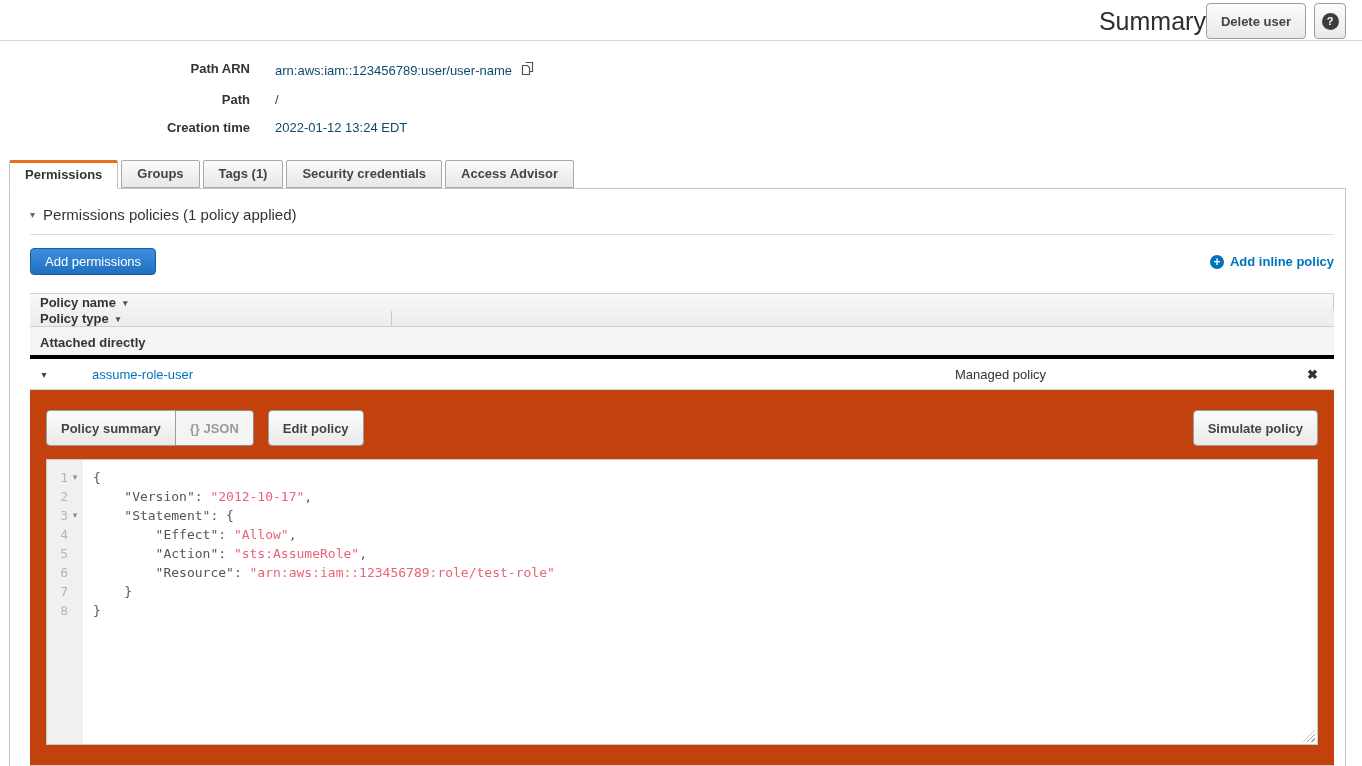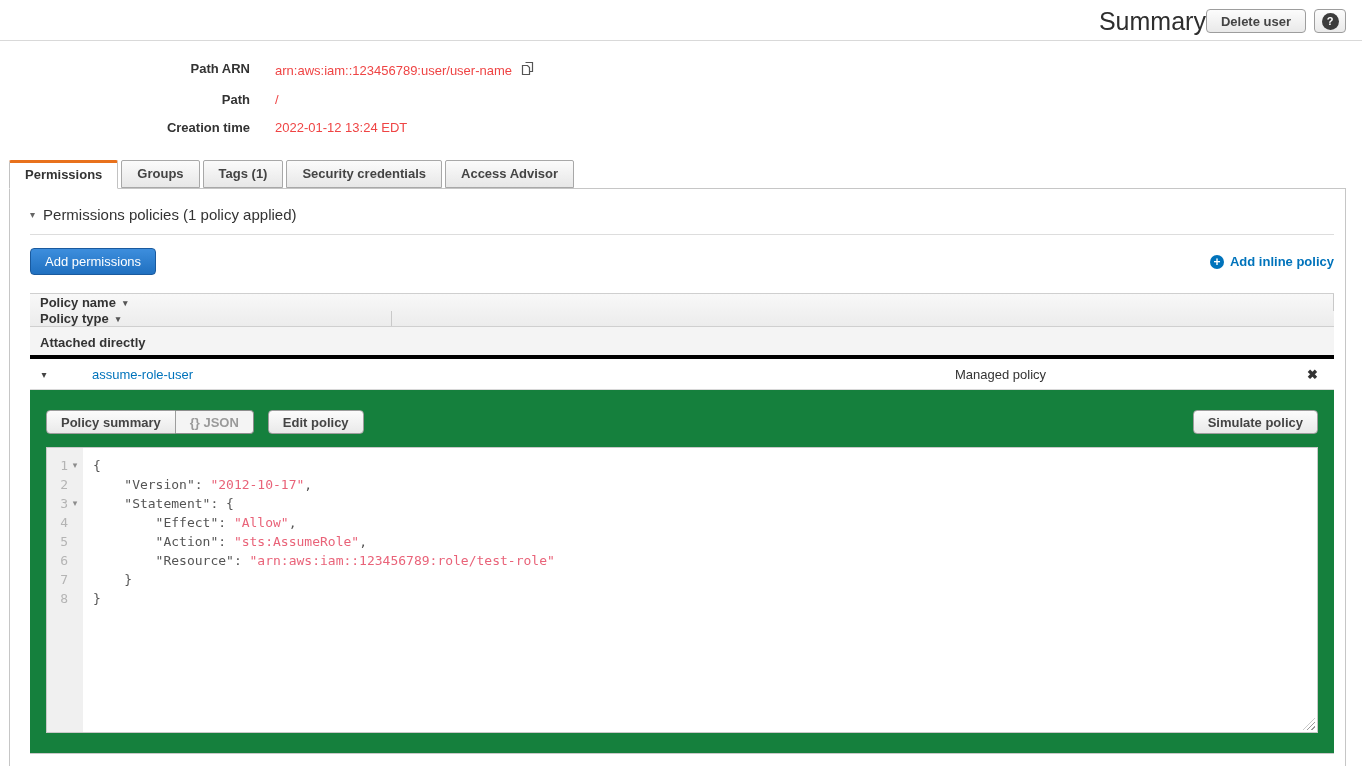--- a/index.html
+++ b/index.html
@@ -8,30 +8,30 @@
     width:1362px; height:766px; overflow:hidden; background:#fff;
     font-family:"Liberation Sans", sans-serif; font-size:13px; color:#333;
   }
   
   .page-header { display:flex; align-items:center; justify-content:flex-end;
     padding:8px 16px 6px 10px; border-bottom:1px solid #d9d9d9; height:41px; }
   .page-title { font-size:25px; font-weight:400; color:#2e2e2e; }
   .hdr-actions { display:flex; gap:8px; align-items:center; }
   .btn { display:inline-flex; align-items:center; justify-content:center;
     background:linear-gradient(#fcfcfc,#e9e9e9); border:1px solid #9d9d9d; border-radius:4px;
-    font-weight:bold; font-size:13px; color:#444; padding:0 14px; height:24px; cursor:pointer;
+    font-weight:bold; font-size:13px; color:#444; padding:0 14px; height:36px; cursor:pointer;
     font-family:"Liberation Sans", sans-serif; }
   .btn-help { width:32px; padding:0; }
   .help-circle { width:17px; height:17px; border-radius:50%; background:#3c3c3c; color:#fff;
     font-size:11px; font-weight:bold; display:flex; align-items:center; justify-content:center; }
   
   .details { padding:20px 0 4px 0; }
   .detail-row { display:flex; margin-bottom:13px; line-height:15px; }
   .detail-label { width:250px; text-align:right; font-weight:bold; color:#333; }
-  .detail-value { margin-left:25px; color:#ef4444; display:flex; align-items:center; gap:6px; }
+  .detail-value { margin-left:25px; color:#0c4a6e; display:flex; align-items:center; gap:6px; }
   .copy-icon { display:inline-block; cursor:pointer; margin-left:2px; }
   
   .tabs { display:flex; align-items:flex-end; padding-left:9px; gap:3px; position:relative; z-index:2; margin-top:8px; }
   .tab { padding:5px 15px 6px 15px; font-weight:bold; color:#444; cursor:pointer;
     background:linear-gradient(#fbfbfb,#e7e7e7); border:1px solid #a8a8a8; border-radius:2px 2px 0 0; }
   .tab.active { background:#fff; border:1px solid #c2c2c2; border-top:3px solid #e8711c;
     border-bottom:1px solid #fff; margin-bottom:-1px; padding-top:4px; color:#333; }
   
   .panel { margin:0 16px 0 9px; border:1px solid #c6c6c6; border-bottom:none;
     min-height:578px; padding:0 11px 0 20px; background:#fff; }
@@ -58,21 +58,21 @@
   .group-row { height:32px; line-height:32px; background:#f4f4f4; font-weight:bold;
     padding-left:10px; border-bottom:4px solid #000000; }
   .policy-row { display:flex; align-items:center; height:30px; background:#fff; }
   .row-expander { width:28px; text-align:center; color:#444; font-size:10px; cursor:pointer; }
   .row-name { flex:1; padding-left:34px; }
   .policy-link { color:#0073bb; cursor:pointer; text-decoration:none;text-align:right; }
   .row-type { width:362px; padding-left:10px; color:#333; }
   .row-close { width:27px; text-align:left; }
   .x-icon { color:#333; font-size:13px; font-weight:bold; cursor:pointer; }
   
-  .expanded { background:#15803d; border-top:1px solid #d8d8d8; border-bottom:1px solid #c9c9c9;
+  .expanded { background:#c2410c; border-top:1px solid #d8d8d8; border-bottom:1px solid #c9c9c9;
     padding:20px 16px 20px 16px; }
   .detail-buttons { display:flex; align-items:center; }
   .seg-left { border-radius:4px 0 0 4px; }
   .seg-right { border-radius:0 4px 4px 0; border-left:none; border-color:#8d8d8d;
     background:#f4f4f4; color:#9a9a9a; }
   .btn-edit { margin-left:14px; }
   .btn-simulate { margin-left:auto; }
   
   .editor { margin-top:13px; height:286px; background:#fff; border:1px solid #c9c9c9;
     display:flex; position:relative; overflow:hidden;

